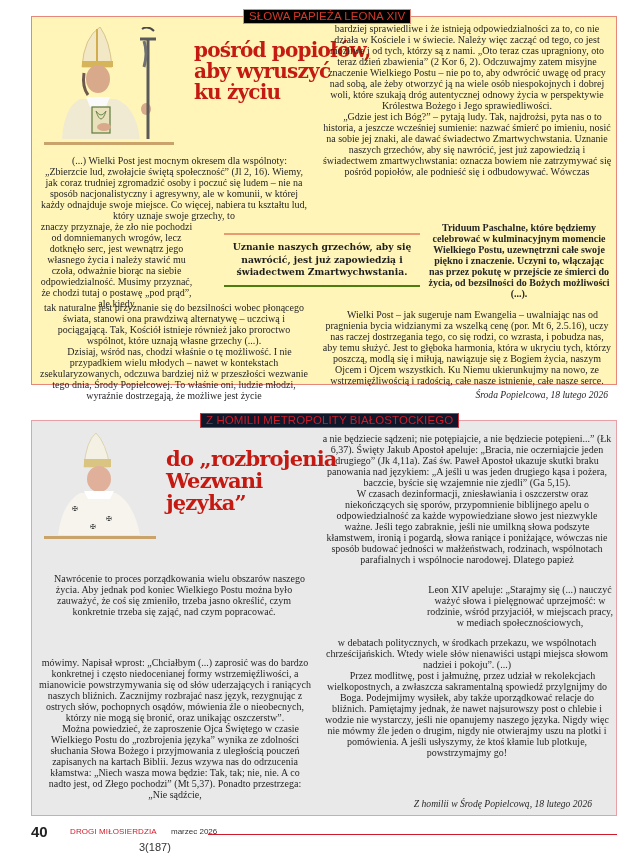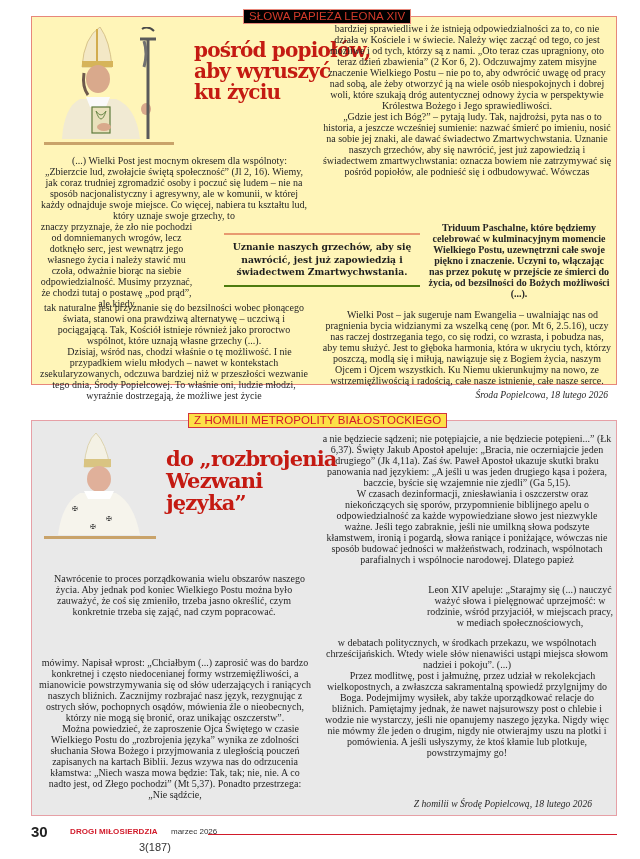--- a/index.html
+++ b/index.html
@@ -5,40 +5,40 @@
   * { box-sizing: border-box; margin: 0; padding: 0; }
   html, body { width: 640px; height: 859px; background: #ffffff; overflow: hidden; }
   body { position: relative; font-family: "DejaVu Serif", "Liberation Serif", serif; color: #2a2a2a; }
 
   .section { position: absolute; left: 31px; width: 586px; }
   .sec1 { top: 16px; height: 369px; background: #fff5b8; border: 1.5px solid #e7877a; }
   .sec2 { top: 420px; height: 396px; background: #e9e9e9; border: 1.5px solid #e6a0a6; }
 
   .tag { position: absolute; font-family: "Liberation Sans", sans-serif; font-size: 11.5px; letter-spacing: 0.1px; padding: 0 5px; line-height: 13px; white-space: nowrap; }
   .tag1 { top: -8px; left: 211px; background: #000000; color: #d13a2a; border: 1.5px solid #e7877a; }
-  .tag2 { top: -8px; left: 156px; background: #fde047; color: #d11a2a; border: 1.5px solid #d2323e; }
+  .tag2 { top: -8px; left: 168px; background: #0f172a; color: #d11a2a; border: 1.5px solid #d2323e; }
 
   .txt { position: absolute; font-family: "Liberation Serif", serif; font-size: 10px; line-height: 11px; color: #262626; text-align: center; }
   .txt p { text-indent: 11px; }
   .txt p.noind { text-indent: 0; }
 
   .headline { position: absolute; font-family: "DejaVu Serif", serif; font-weight: bold; color: #c41a12; font-size: 20px; line-height: 21px; letter-spacing: -0.8px; }
 
   .pullquote { position: absolute; font-family: "DejaVu Serif", serif; font-weight: bold; font-size: 9.2px; line-height: 12.5px; text-align: center; color: #1e1e1e; padding: 6px 2px; }
   .pq1 { border-top: 2px solid #e89a70; border-bottom: 2px solid #4d7c0f; }
   .pq2 { border-top: 2px solid #d88585; border-bottom: 2px solid #d88585; }
 
   .signature { position: absolute; font-family: "Liberation Serif", serif; font-style: italic; font-size: 9.6px; color: #262626; text-align: right; }
 
   .photo { position: absolute; }
   .photo-base { position: absolute; height: 3px; background: #c9a36a; }
 
   .footer { position: absolute; top: 825px; left: 31px; width: 586px; height: 14px; font-family: "Liberation Sans", sans-serif; }
   .f-page { position: absolute; left: 0; top: -2px; font-size: 15px; font-weight: bold; color: #222; }
-  .f-mag { position: absolute; left: 39px; top: 2px; font-size: 8px; font-weight: bold; color: #d11a2a; letter-spacing: 0.1px; }
+  .f-mag { position: absolute; left: 39px; top: 2px; font-size: 8px; font-weight: normal; color: #d11a2a; letter-spacing: 0.1px; }
   .f-issue { position: absolute; left: 108px; top: 16px; font-size: 11px; color: #333; }
   .f-date { position: absolute; left: 140px; top: 2px; font-size: 8px; color: #333; }
   .f-line { position: absolute; left: 177px; right: 0; top: 9px; height: 1px; background: #d11a2a; }
 </style>
 </head>
 <body>
 
 <div class="section sec1">
   <div class="tag tag1">SŁOWA PAPIEŻA LEONA XIV</div>
 
@@ -139,18 +139,18 @@
     <p class="noind">Leon XIV apeluje: „Starajmy się (...) nauczyć ważyć słowa i pielęgnować uprzejmość: w rodzinie, wśród przyjaciół, w miejscach pracy, w mediach społecznościowych,</p>
   </div>
   <div class="txt" style="left:290px; top:216px; width:290px;">
     <p class="noind">w debatach politycznych, w środkach przekazu, we wspólnotach chrześcijańskich. Wtedy wiele słów nienawiści ustąpi miejsca słowom nadziei i pokoju”. (...)</p>
     <p>Przez modlitwę, post i jałmużnę, przez udział w rekolekcjach wielkopostnych, a zwłaszcza sakramentalną spowiedź przylgnijmy do Boga. Podejmijmy wysiłek, aby także uporządkować relacje do bliźnich. Pamiętajmy jednak, że nawet najsurowszy post o chlebie i wodzie nie wystarczy, jeśli nie opanujemy naszego języka. Nigdy więc nie mówmy źle jeden o drugim, nigdy nie otwierajmy uszu na plotki i pomówienia. A jeśli usłyszymy, że ktoś kłamie lub plotkuje, powstrzymajmy go!</p>
   </div>
   <div class="signature" style="right:24px; top:377px; width:280px; position:absolute;">Z homilii w Środę Popielcową, 18 lutego 2026</div>
 </div>
 
 <div class="footer">
-  <span class="f-page">30</span>
+  <span class="f-page">40</span>
   <span class="f-mag">DROGI MIŁOSIERDZIA</span>
   <span class="f-issue">3(187)</span>
   <span class="f-date">marzec 2026</span>
   <div class="f-line"></div>
 </div>
 
 </body></html>

